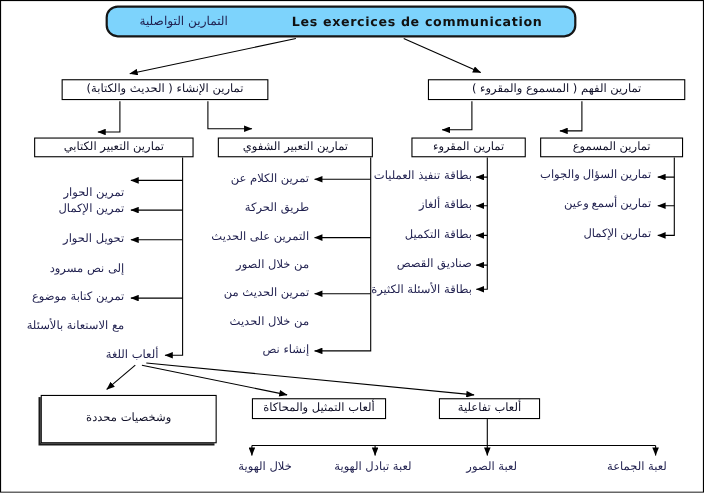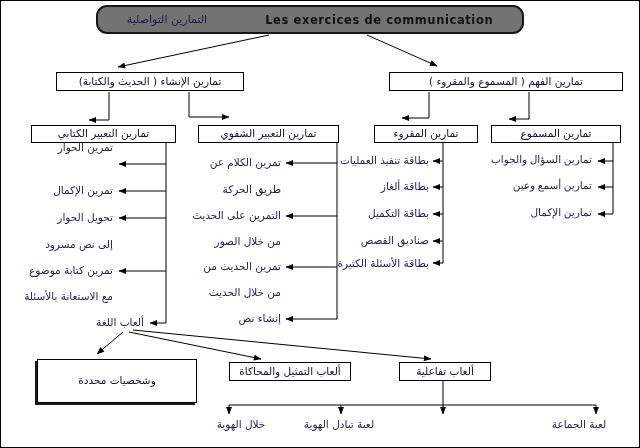--- a/index.html
+++ b/index.html
@@ -10,21 +10,21 @@
   }
   .wires{position:absolute;left:0;top:0;width:640px;height:448px;pointer-events:none;}
   .box{
     position:absolute;border:1px solid #000;background:#fff;
     display:flex;align-items:center;justify-content:center;
     font-size:10.5px;direction:rtl;white-space:nowrap;color:#101028;
     box-sizing:border-box;line-height:1.1;
   }
   .rootbox{
     position:absolute;left:95px;top:4px;width:428px;height:29px;
-    border:2px solid #161616;border-radius:11px;background:#737373;
+    border:2px solid #161616;border-radius:11px;background:#7dd3fc;
     display:flex;align-items:center;justify-content:center;gap:58px;
     box-sizing:border-box;
   }
   .root-ar{font-size:11px;direction:rtl;color:#1f1f4e;}
   .root-fr{font-size:11.5px;font-weight:bold;letter-spacing:0.6px;color:#111;font-family:"DejaVu Sans",sans-serif;}
   .item{
     position:absolute;font-size:10.5px;direction:rtl;text-align:right;
     white-space:nowrap;color:#1f1f4e;line-height:1.2;
   }
   .ca{left:0;width:112px;}
@@ -98,21 +98,21 @@
   </div>
 
   <div class="box" style="left:55px;top:71px;width:188px;height:19px">تمارين الإنشاء ( الحديث والكتابة)</div>
   <div class="box" style="left:388px;top:71px;width:234px;height:19px">تمارين الفهم ( المسموع والمقروء )</div>
 
   <div class="box" style="left:30px;top:124px;width:145px;height:18px">تمارين التعبير الكتابي</div>
   <div class="box" style="left:197px;top:124px;width:141px;height:18px">تمارين التعبير الشفوي</div>
   <div class="box" style="left:373px;top:124px;width:104px;height:18px">تمارين المقروء</div>
   <div class="box" style="left:490px;top:124px;width:130px;height:18px">تمارين المسموع</div>
 
-  <div class="item ca" style="top:140px">تمرين الحوار</div>
+  <div class="item ca" style="top:168px">تمرين الحوار</div>
   <div class="item ca" style="top:183px">تمرين الإكمال</div>
   <div class="item ca" style="top:210px">تحويل الحوار</div>
   <div class="item ca" style="top:237px">إلى نص مسرود</div>
   <div class="item ca" style="top:263px">تمرين كتابة موضوع</div>
   <div class="item ca" style="top:289px">مع الاستعانة بالأسئلة</div>
   <div class="item ca" style="top:315px;left:31px">ألعاب اللغة</div>
 
   <div class="item cb" style="top:155px">تمرين الكلام عن</div>
   <div class="item cb" style="top:182px">طريق الحركة</div>
   <div class="item cb" style="top:208px">التمرين على الحديث</div>
@@ -132,15 +132,16 @@
   <div class="item cd" style="top:206px">تمارين الإكمال</div>
 
   <div class="box gb1" style="left:36px;top:358px;width:160px;height:44px">
     <span>وشخصيات محددة</span>
   </div>
   <div class="box" style="left:228px;top:361px;width:122px;height:19px">ألعاب التمثيل والمحاكاة</div>
   <div class="box" style="left:398px;top:361px;width:92px;height:19px">ألعاب تفاعلية</div>
 
   <div class="leaf" style="left:190px">خلال الهوية</div>
   <div class="leaf" style="left:288px">لعبة تبادل الهوية</div>
+  <div class="leaf" style="left:396px">لعبة الصور</div>
   <div class="leaf" style="left:528px">لعبة الجماعة</div>
 
 </div>
 
 </body></html>

